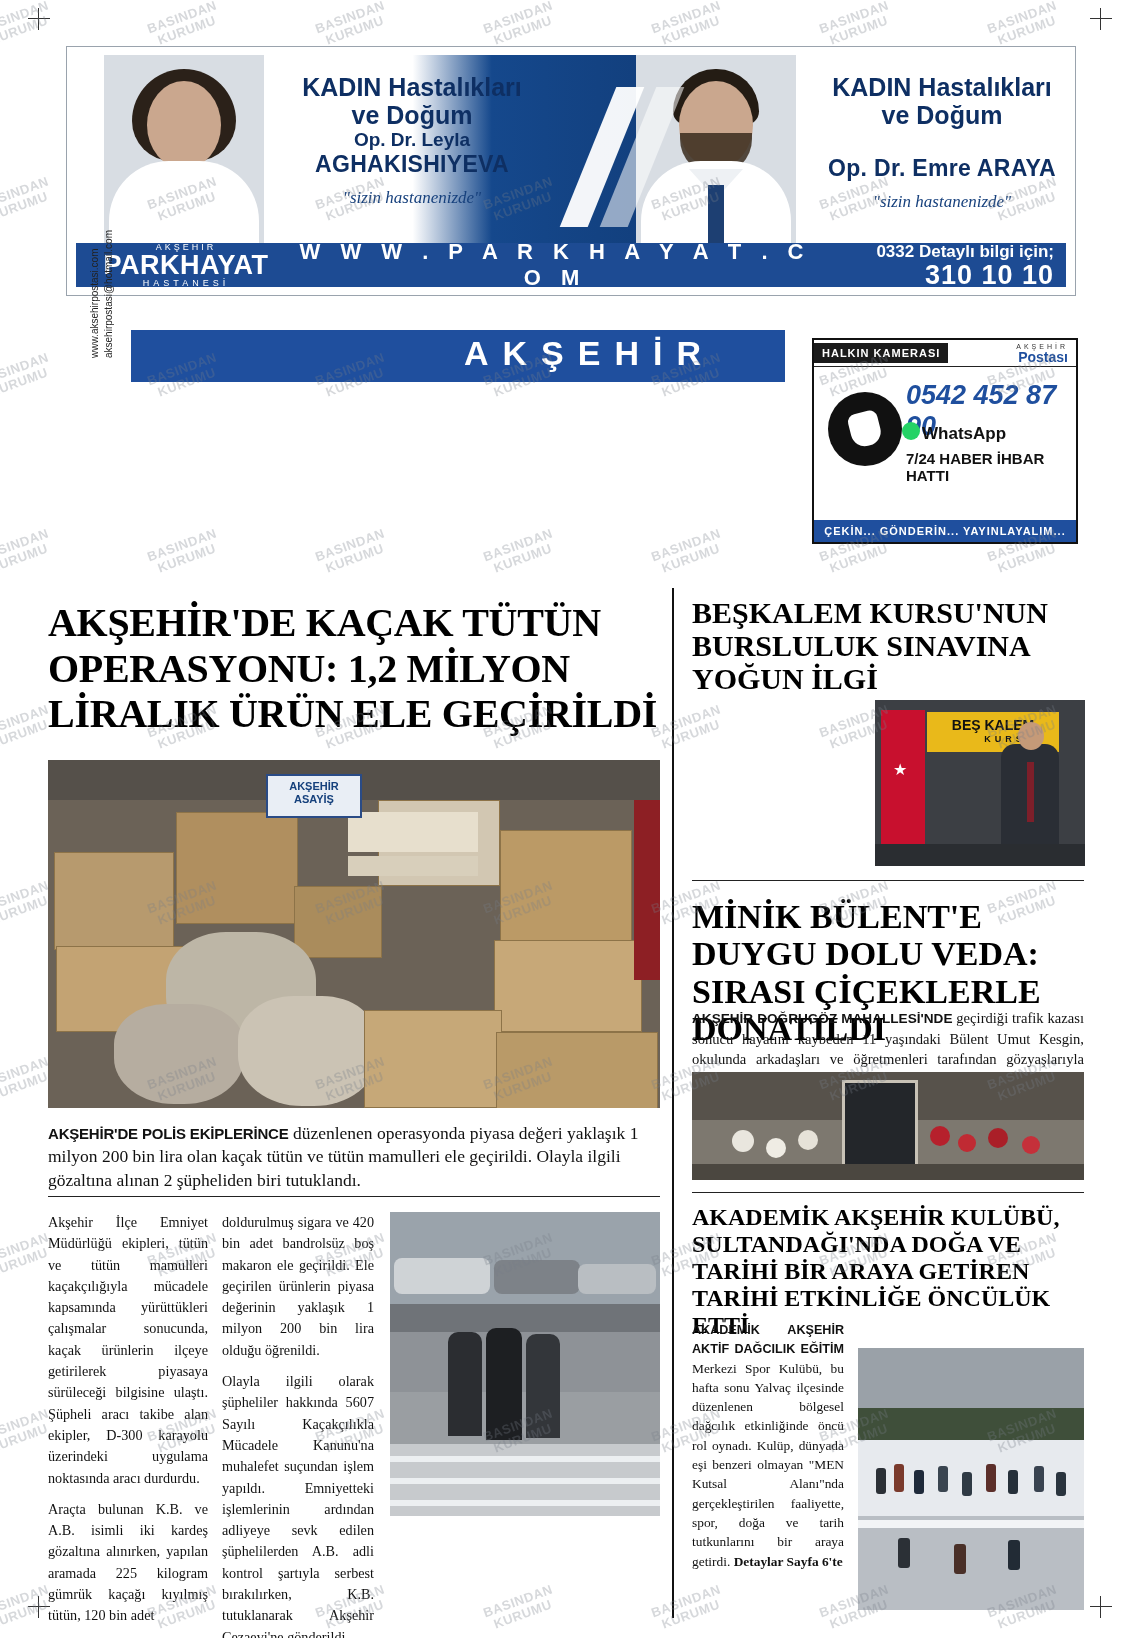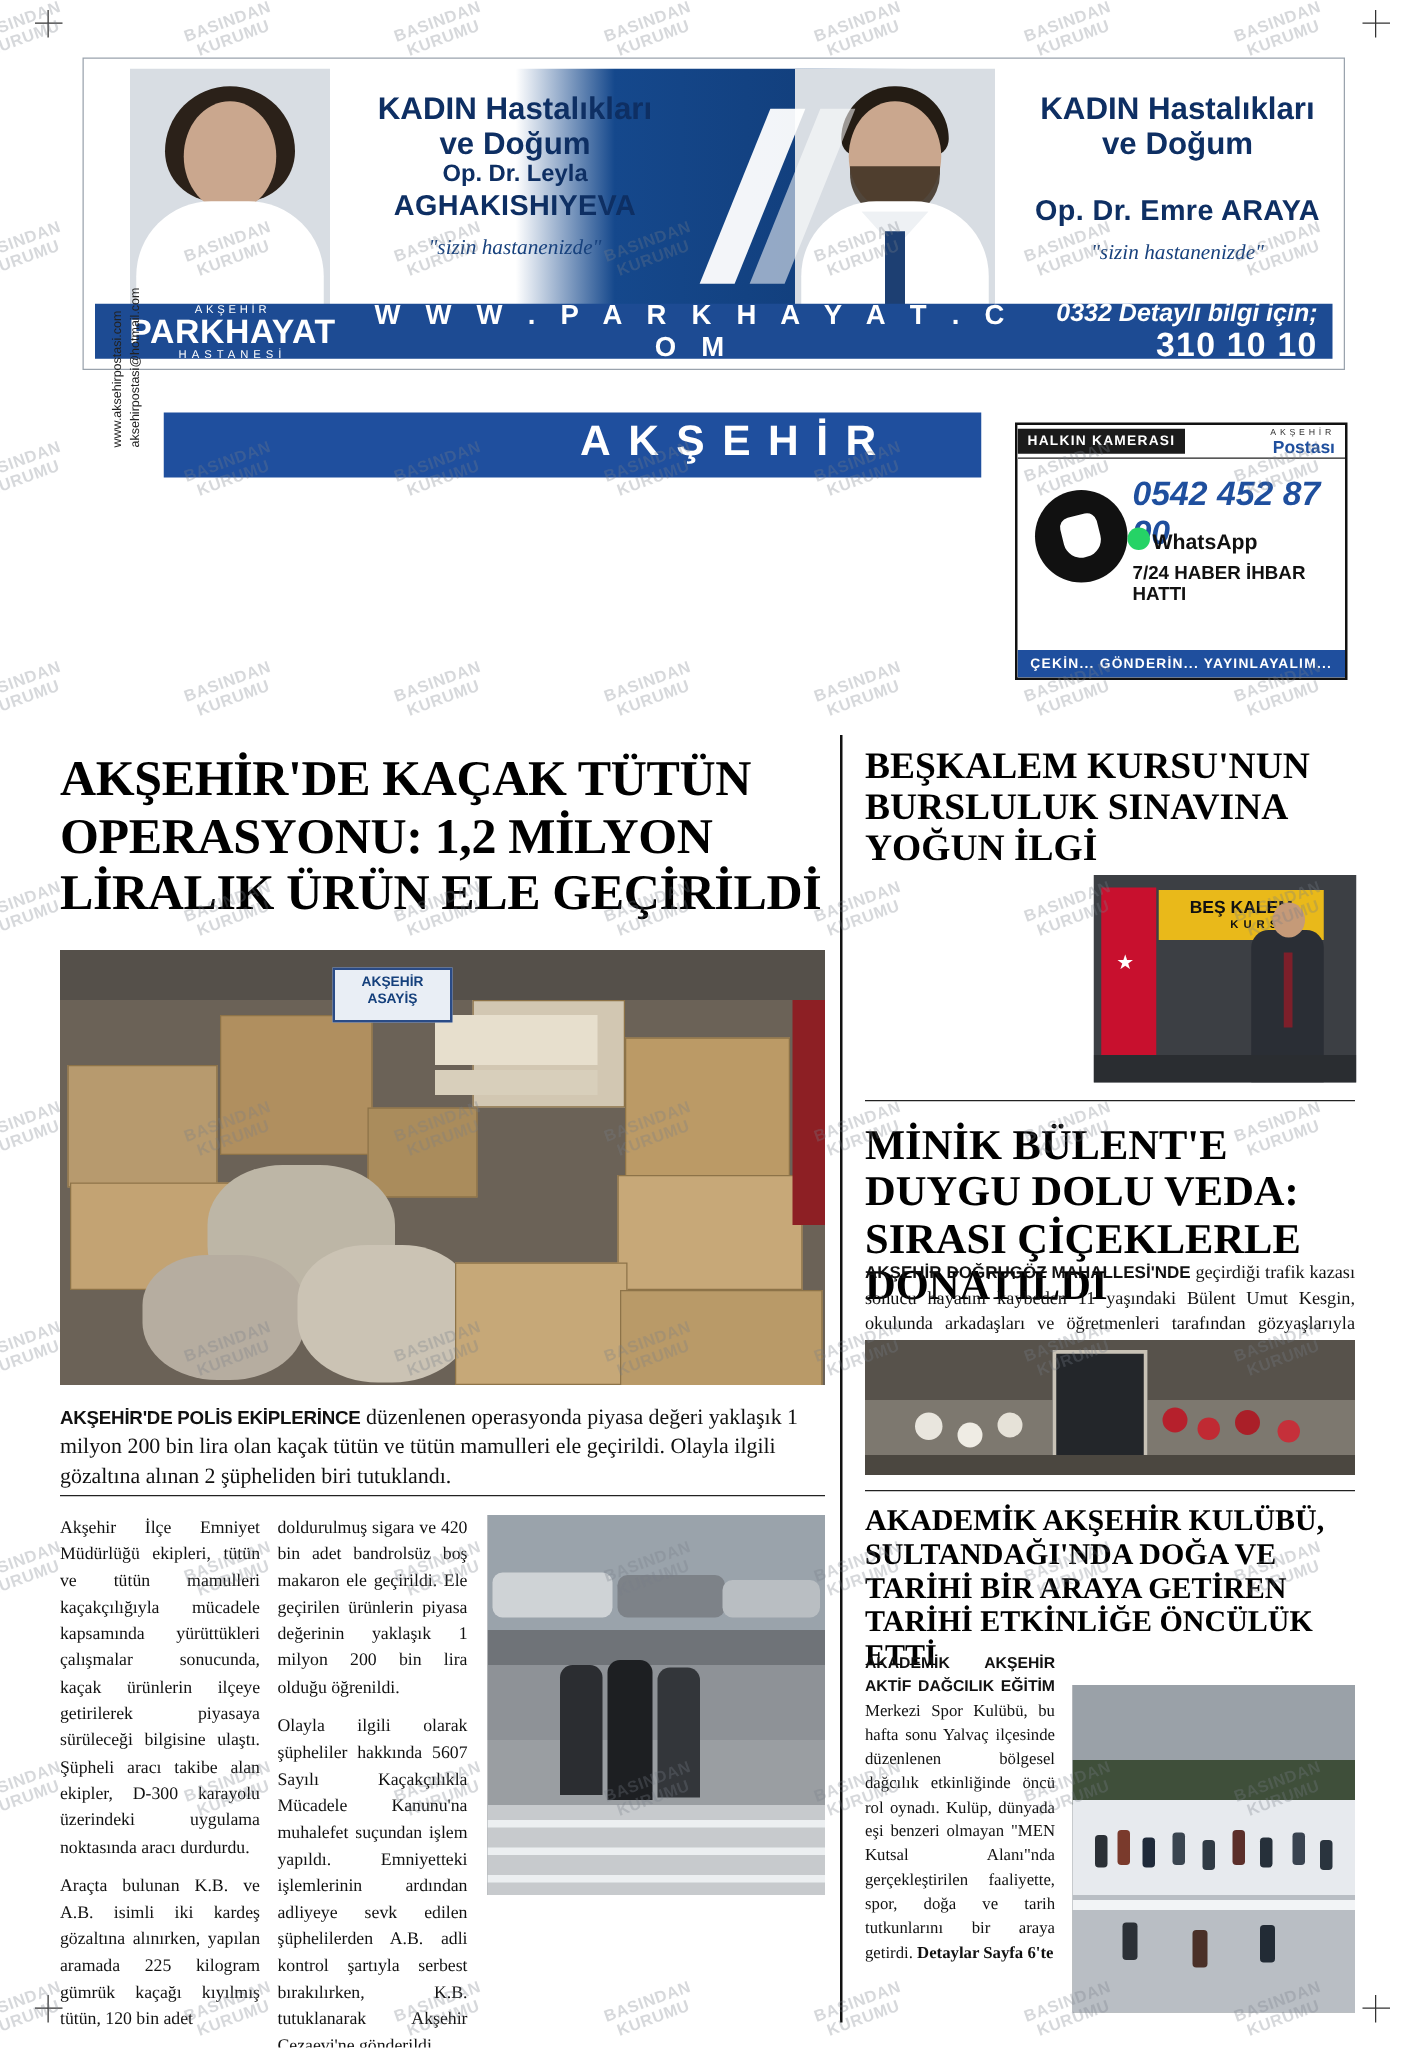--- a/index.html
+++ b/index.html
@@ -50,21 +50,21 @@
   .chev:before{left:26px;opacity:.95;}
   .chev:after{left:66px;opacity:.55;}
   .topad-bar{position:absolute;left:9px;bottom:8px;right:9px;height:44px;background:#1d4b93;display:flex;align-items:center;}
   .brand{width:220px;color:#fff;text-align:center;font-family:"Liberation Sans",sans-serif;line-height:1;}
   .brand .b1{font-size:9px;letter-spacing:3px;}
   .brand .b2{font-size:27px;font-weight:700;letter-spacing:.5px;}
   .brand .b3{font-size:9px;letter-spacing:4px;}
   .adurl{flex:1;text-align:center;color:#fff;font-family:"Liberation Sans",sans-serif;font-size:22px;letter-spacing:7px;font-weight:600;}
   .adphone{width:240px;color:#fff;font-family:"Liberation Sans",sans-serif;text-align:right;padding-right:12px;}
   .adphone .p1{font-size:13px;}
-  .adphone .p1 b{font-size:20px;font-style:italic;}
+  .adphone .p1 b{font-size:17px;}
   .adphone .p2{font-size:27px;font-weight:700;letter-spacing:1px;line-height:1;}
 
   
   .masthead{position:absolute;left:85px;top:330px;width:700px;height:200px;}
   .mh-top{position:absolute;left:46px;top:0;width:654px;height:52px;background:#1f4f9e;}
   .mh-top span{position:absolute;right:70px;top:4px;color:#fff;font-family:"Liberation Sans",sans-serif;
     font-size:34px;font-weight:700;letter-spacing:14px;}
   .mh-main{position:absolute;left:46px;top:52px;font-family:"Liberation Sans",sans-serif;font-weight:700;
     font-size:128px;line-height:.92;color:#1f4f9e;letter-spacing:-2px;}
   .sidetext{position:absolute;left:88px;top:358px;width:150px;transform:rotate(-90deg);transform-origin:0 0;

